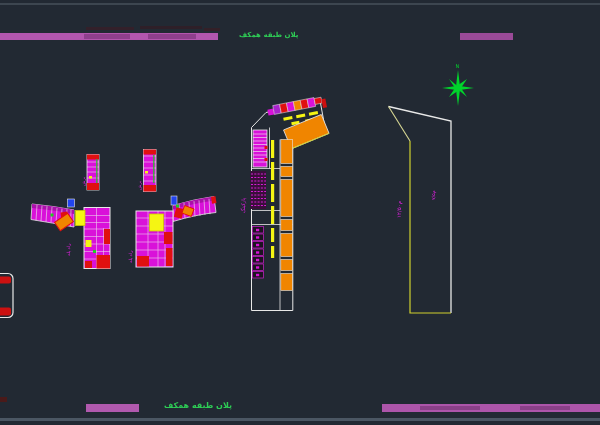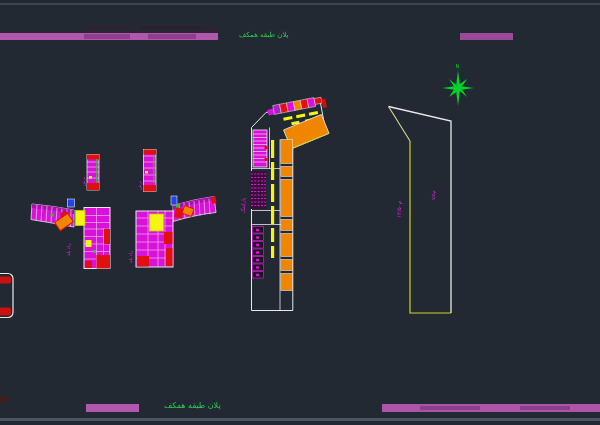--- a/index.html
+++ b/index.html
@@ -4,21 +4,21 @@
 <style>
   html,body{margin:0;padding:0;background:#222933;}
   #stage{
     position:relative;width:600px;height:425px;overflow:hidden;
     background:#222933;font-family:"DejaVu Sans",sans-serif;
   }
   .hbar{position:absolute;}
   .sheet-line{position:absolute;left:0;width:600px;}
   .cad-title{
     position:absolute;color:#2ecc55;font-family:"DejaVu Sans",sans-serif;
-    letter-spacing:.5px;white-space:nowrap;direction:rtl;
+    letter-spacing:.5px;white-space:nowrap;direction:rtl;font-weight:bold;
   }
   svg text{font-family:"DejaVu Sans",sans-serif;}
   .maglabel{fill:#e81ee8;}
 </style>
 </head>
 <body>
 
 <div id="stage">
 
   <div class="sheet-line" style="top:3px;height:2px;background:#3d4650;"></div>

